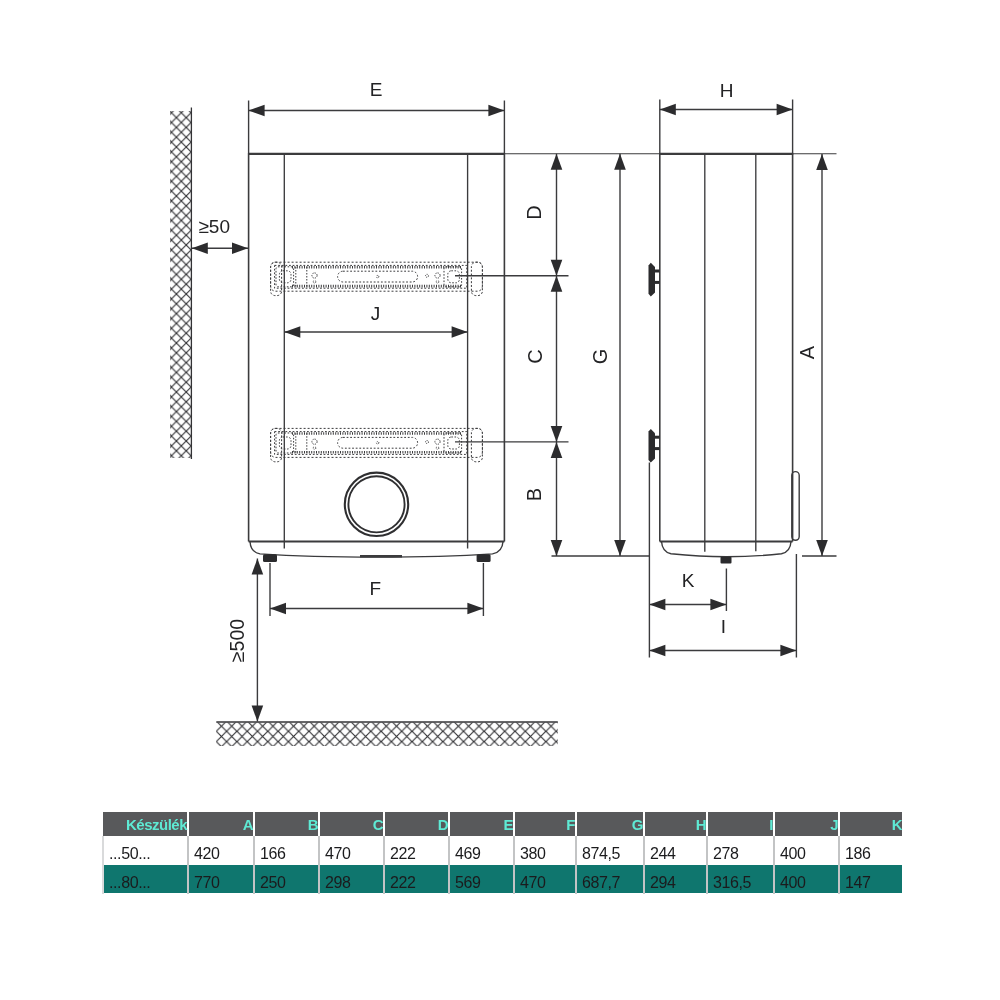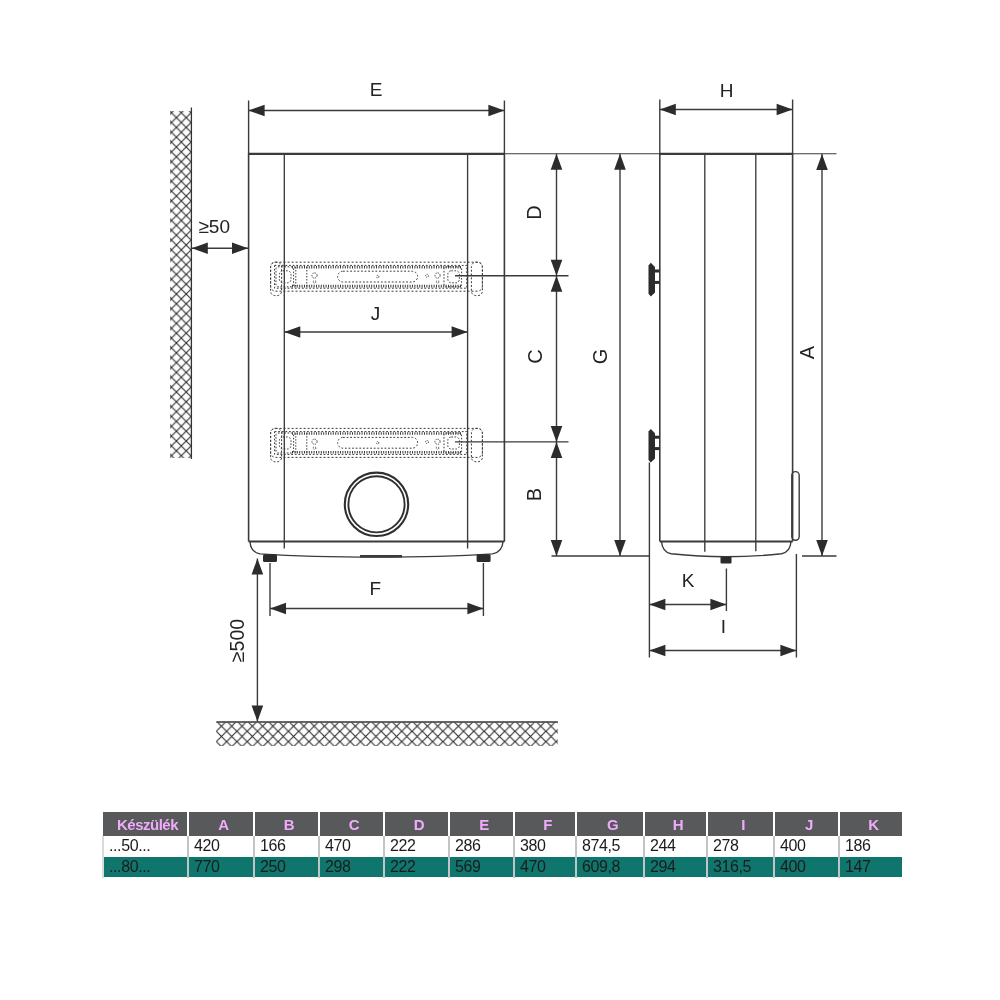--- a/index.html
+++ b/index.html
@@ -1,21 +1,21 @@
 <!DOCTYPE html>
 <html><head>
 <meta charset="utf-8">
 <style>
 html,body{margin:0;padding:0;background:#fff;}
 .page{position:relative;width:1000px;height:1000px;font-family:"Liberation Sans",sans-serif;overflow:hidden;}
 .page svg{position:absolute;left:0;top:0;}
 .tbl{position:absolute;left:102px;top:812px;border-collapse:collapse;table-layout:fixed;font-family:"Liberation Sans",sans-serif;}
-.tbl th{background:#58595b;color:#f0abfc;font-size:15px;letter-spacing:-0.5px;font-weight:bold;text-align:center;padding:1px 0 0 5px;height:23px;border-left:2px solid #fff;}
+.tbl th{background:#58595b;color:#5eead4;font-size:15px;letter-spacing:-0.5px;font-weight:bold;text-align:right;padding:1px 0 0 5px;height:23px;border-left:2px solid #fff;}
 .tbl th:first-child{border-left:none;}
-.tbl td{font-size:16px;letter-spacing:-0.4px;color:#1b1b1d;text-align:left;padding:0 0 0 5px;height:20px;border-left:2px solid #c3c4c5;border-bottom:1px solid #fff;}
+.tbl td{font-size:16px;letter-spacing:-0.4px;color:#1b1b1d;text-align:left;padding:8px 0 0 5px;height:20px;border-left:2px solid #c3c4c5;border-bottom:1px solid #fff;}
 .tbl td:first-child{border-left:2px solid #d9dadb;}
 .tbl tr.g td{background:#0f766e;}
 </style>
 </head>
 <body>
 <div class="page">
 <svg width="1000" height="1000" viewBox="0 0 1000 1000">
 <defs>
 <path id="ar" d="M0,0 L16,5.8 L16,-5.8 Z" fill="#2c2c2e"></path>
 <pattern id="hx" width="9.8" height="9.8" patternUnits="userSpaceOnUse">
@@ -246,37 +246,37 @@
           <th>I</th>
           <th>J</th>
           <th>K</th>
         </tr>
 <tr>
           <td>...50...</td>
           <td>420</td>
           <td>166</td>
           <td>470</td>
           <td>222</td>
-          <td>286</td>
+          <td>469</td>
           <td>380</td>
           <td>874,5</td>
           <td>244</td>
           <td>278</td>
           <td>400</td>
           <td>186</td>
         </tr>
 <tr class="g">
           <td>...80...</td>
           <td>770</td>
           <td>250</td>
           <td>298</td>
           <td>222</td>
           <td>569</td>
           <td>470</td>
-          <td>609,8</td>
+          <td>687,7</td>
           <td>294</td>
           <td>316,5</td>
           <td>400</td>
           <td>147</td>
         </tr>
 </tbody>
     </table>
 </div>
 
 </body></html>

